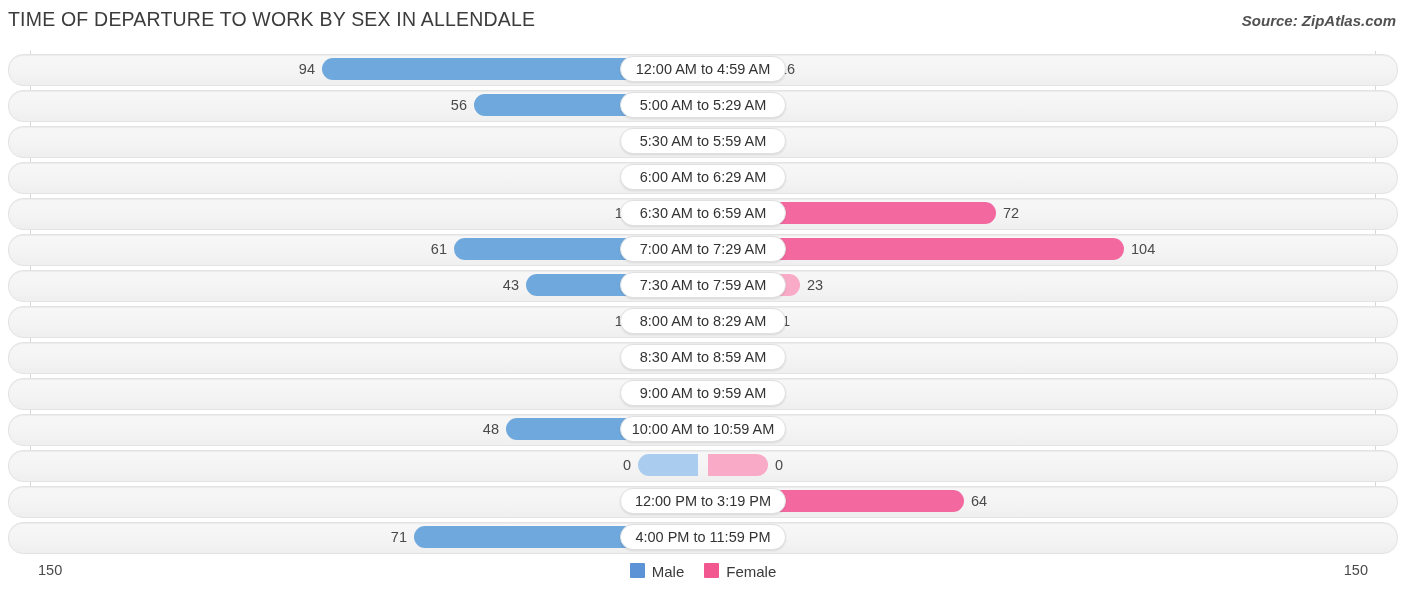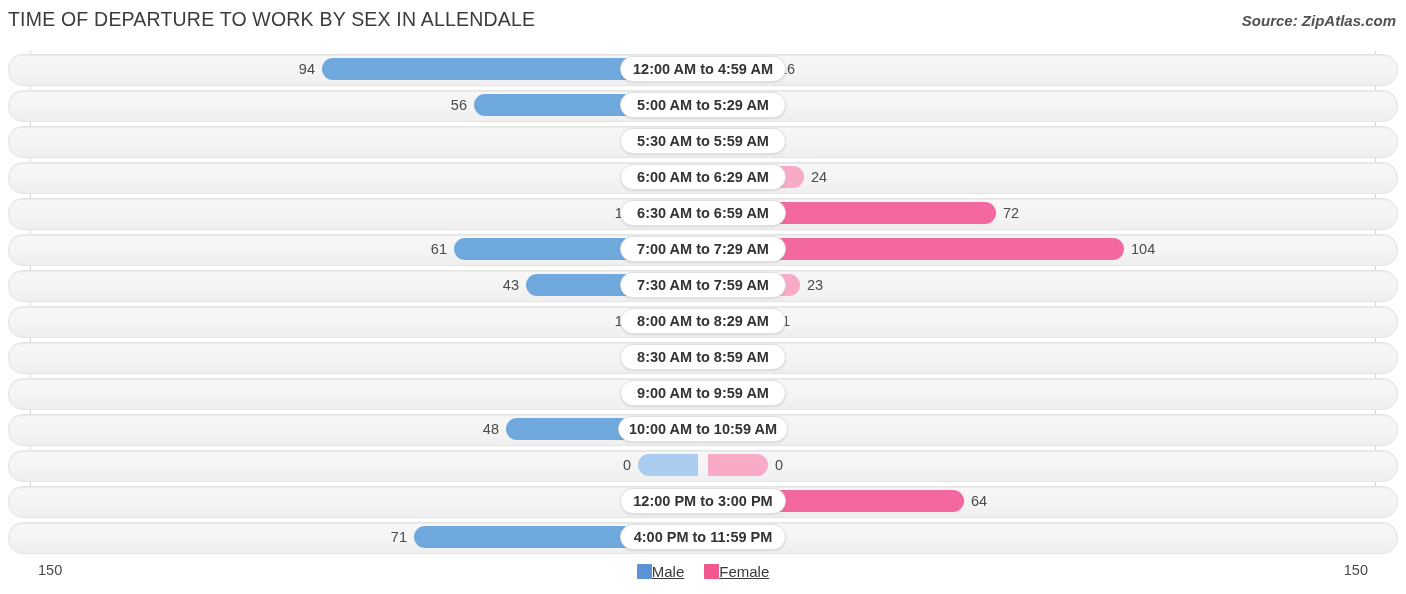--- a/index.html
+++ b/index.html
@@ -87,36 +87,35 @@
     display:flex;align-items:center;justify-content:center;
     background:#ffffff;
     border:1px solid #e0e0e0;
     border-radius:13px;
     box-shadow:0 1px 2px rgba(0,0,0,.10);
     font-size:14.5px;color:#333;
     padding:0 10px;
     box-sizing:border-box;
     z-index:5;
     white-space:nowrap;
-    font-weight:bold;
   }
 
   
   .axis-left,.axis-right{
     position:absolute;bottom:16px;
     font-size:14.5px;color:#4a4a4a;
   }
   .axis-left{left:38px;}
   .axis-right{right:38px;}
 
   .legend{
     position:absolute;left:0;right:0;bottom:14px;
     display:flex;align-items:center;justify-content:center;gap:20px;
   }
-  .legend-item{display:flex;align-items:center;text-decoration:underline;}
+  .legend-item{display:flex;gap:7px;}
   .swatch{width:15px;height:15px;border-radius:1px;display:block;}
   .legend-label{font-size:15px;color:#3a3a3a;}
 </style>
 </head>
 <body>
 
 <div class="page">
 
   <div class="title">TIME OF DEPARTURE TO WORK BY SEX IN ALLENDALE</div>
   <div class="source">Source: ZipAtlas.com</div>
@@ -156,24 +155,20 @@
             <div class="bar bar-male" style="width: 60px; background: rgb(170, 204, 238);"></div>
           </div>
           <div class="center-label">5:30 AM to 5:59 AM</div>
         </div>
         <div class="row">
           <div class="track"></div>
           <div class="half half-left">
             <span class="val val-left">0</span>
             <div class="bar bar-male" style="width: 60px; background: rgb(170, 204, 238);"></div>
           </div>
-          <div class="half half-right">
-            <div class="bar bar-female" style="width: 96px; background: rgb(249, 170, 198);"></div>
-            <span class="val val-right">24</span>
-          </div>
           <div class="center-label">6:00 AM to 6:29 AM</div>
         </div>
         <div class="row">
           <div class="track"></div>
           <div class="half half-left">
             <span class="val val-left">12</span>
             <div class="bar bar-male" style="width: 60px; background: rgb(170, 204, 238);"></div>
           </div>
           <div class="half half-right">
             <div class="bar bar-female" style="width: 288px; background: rgb(243, 105, 159);"></div>
@@ -267,21 +262,21 @@
         <div class="row">
           <div class="track"></div>
           <div class="half half-left">
             <span class="val val-left">0</span>
             <div class="bar bar-male" style="width: 60px; background: rgb(170, 204, 238);"></div>
           </div>
           <div class="half half-right">
             <div class="bar bar-female" style="width: 256px; background: rgb(243, 105, 159);"></div>
             <span class="val val-right">64</span>
           </div>
-          <div class="center-label">12:00 PM to 3:00 PM</div>
+          <div class="center-label">12:00 PM to 3:19 PM</div>
         </div>
         <div class="row">
           <div class="track"></div>
           <div class="half half-left">
             <span class="val val-left">71</span>
             <div class="bar bar-male" style="width: 284px; background: rgb(111, 168, 220);"></div>
           </div>
           <div class="half half-right">
             <div class="bar bar-female" style="width: 60px; background: rgb(249, 170, 198);"></div>
             <span class="val val-right">0</span>

